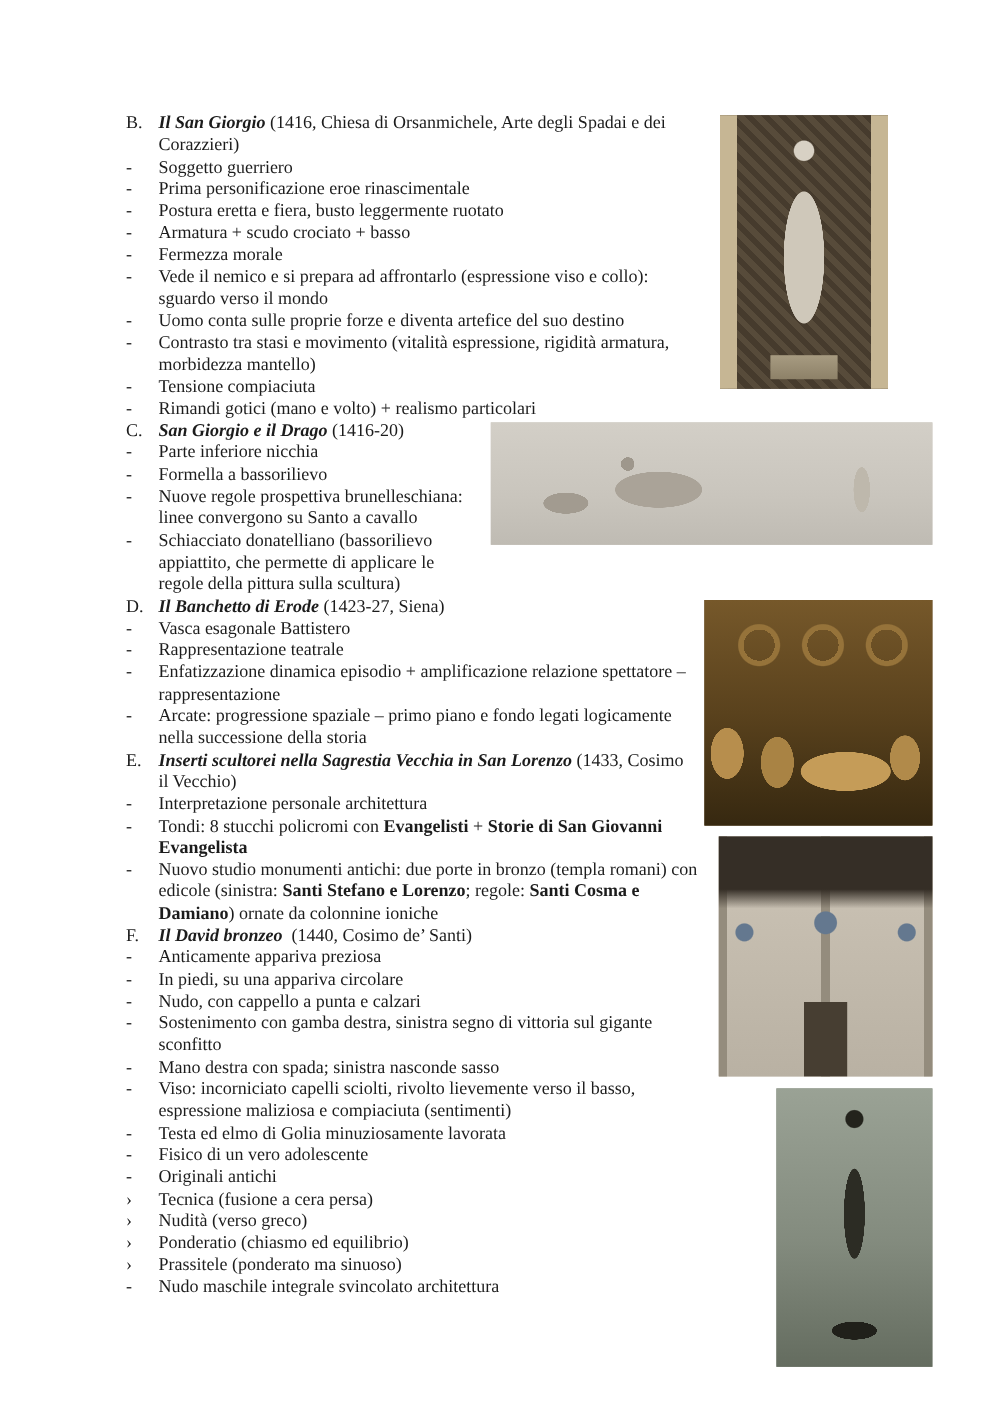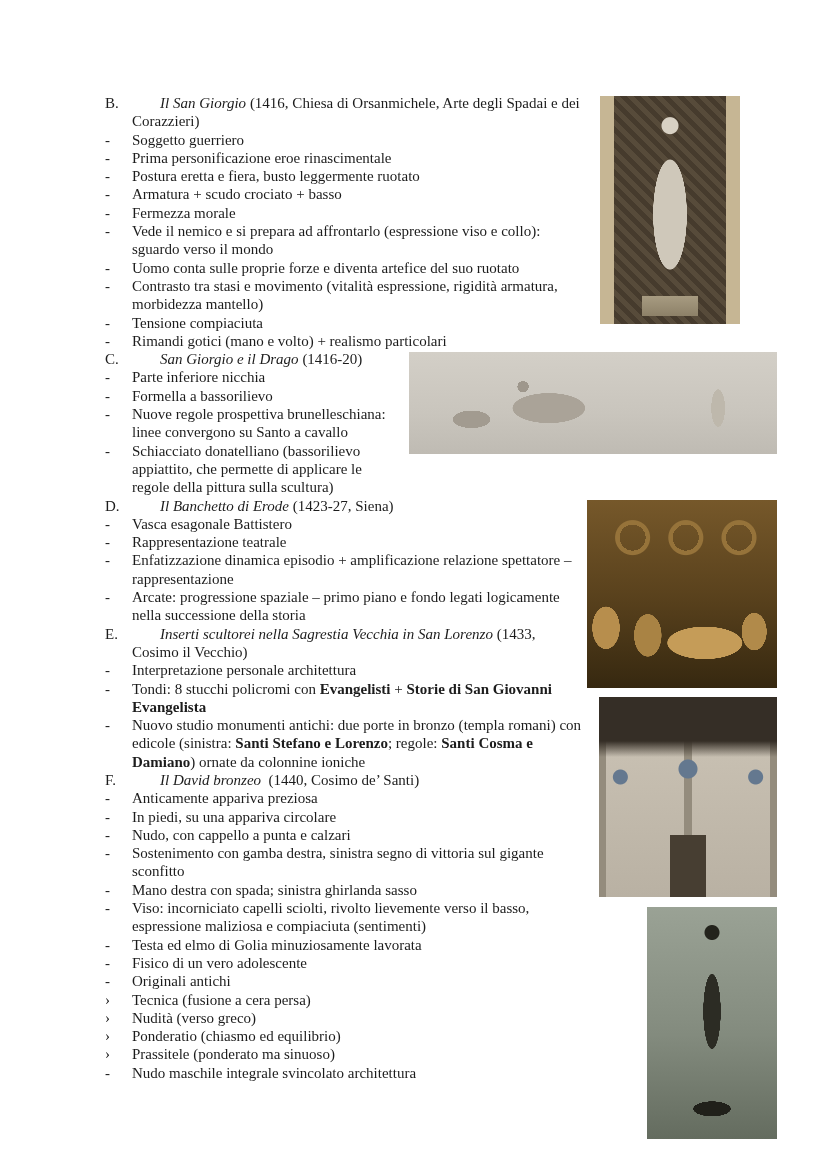--- a/index.html
+++ b/index.html
@@ -13,21 +13,21 @@
     padding:94px 51px 40px 105px;
     font-family:"Liberation Serif", serif;
     font-size:15px;
     line-height:1.22;
     color:#1c1c1c;
   }
   #flow{width:672px;}
   .li{display:flex;}
   .marker{flex:0 0 27px;}
   .txt{flex:1;white-space:pre-wrap;}
-  .ttl{font-weight:normal;font-style:italic;margin-left:28px;}
+  .ttl{font-weight:bold;font-style:italic;}
   .b{font-weight:bold;}
   .i{}
 
   .fig{float:right;}
   .fig-george{
     width:140px;height:228px;margin:2px 37px 6px 10px;
     background-color:#4a4033;
     background-image:
       radial-gradient(circle at 50% 13%, #d8d1c4 0 8px, rgba(216,209,196,0) 9px),
       radial-gradient(27px 88px at 50% 52%, #cfc8ba 0 62%, rgba(207,200,186,0) 63%),
@@ -115,21 +115,21 @@
       <div class="li">
         <span class="marker">-</span>
         <span class="txt"><span>Fermezza morale</span></span>
       </div>
       <div class="li">
         <span class="marker">-</span>
         <span class="txt"><span>Vede il nemico e si prepara ad affrontarlo (espressione viso e collo): sguardo verso il mondo</span></span>
       </div>
       <div class="li">
         <span class="marker">-</span>
-        <span class="txt"><span>Uomo conta sulle proprie forze e diventa artefice del suo ruotato</span></span>
+        <span class="txt"><span>Uomo conta sulle proprie forze e diventa artefice del suo destino</span></span>
       </div>
       <div class="li">
         <span class="marker">-</span>
         <span class="txt"><span>Contrasto tra stasi e movimento (vitalità espressione, rigidità armatura, morbidezza mantello)</span></span>
       </div>
       <div class="li">
         <span class="marker">-</span>
         <span class="txt"><span>Tensione compiaciuta</span></span>
       </div>
       <div class="li">
@@ -211,21 +211,21 @@
         <span class="marker">-</span>
         <span class="txt"><span>Nudo, con cappello a punta e calzari</span></span>
       </div>
       <div class="li">
         <span class="marker">-</span>
         <span class="txt"><span>Sostenimento con gamba destra, sinistra segno di vittoria sul gigante sconfitto</span></span>
       </div>
       <div class="fig fig-david"></div>
       <div class="li">
         <span class="marker">-</span>
-        <span class="txt"><span>Mano destra con spada; sinistra ghirlanda sasso</span></span>
+        <span class="txt"><span>Mano destra con spada; sinistra nasconde sasso</span></span>
       </div>
       <div class="li">
         <span class="marker">-</span>
         <span class="txt"><span>Viso: incorniciato capelli sciolti, rivolto lievemente verso il basso, espressione maliziosa e compiaciuta (sentimenti)</span></span>
       </div>
       <div class="li">
         <span class="marker">-</span>
         <span class="txt"><span>Testa ed elmo di Golia minuziosamente lavorata</span></span>
       </div>
       <div class="li">

